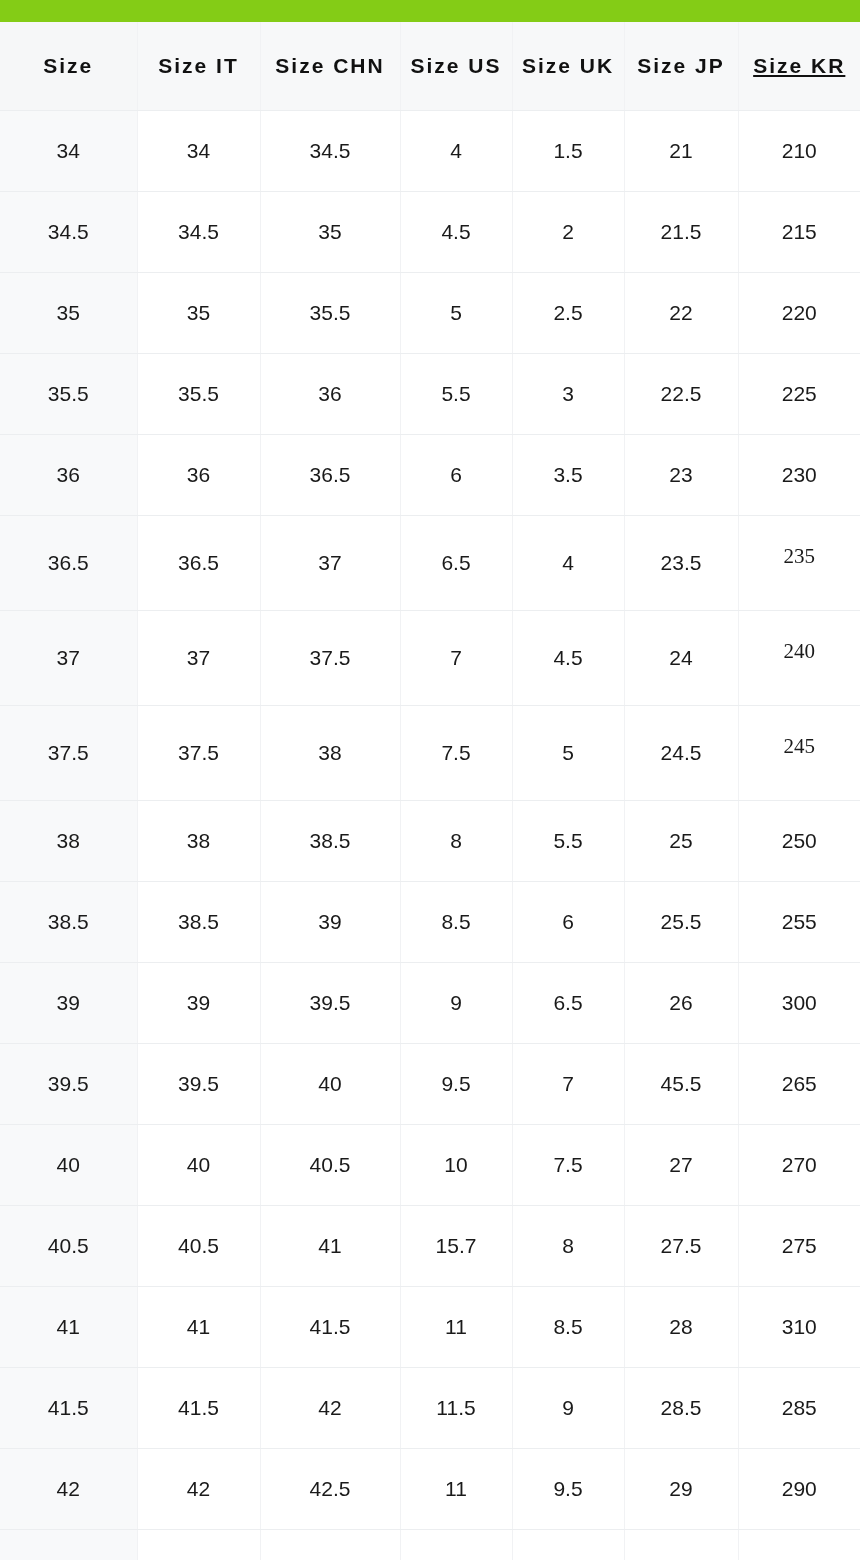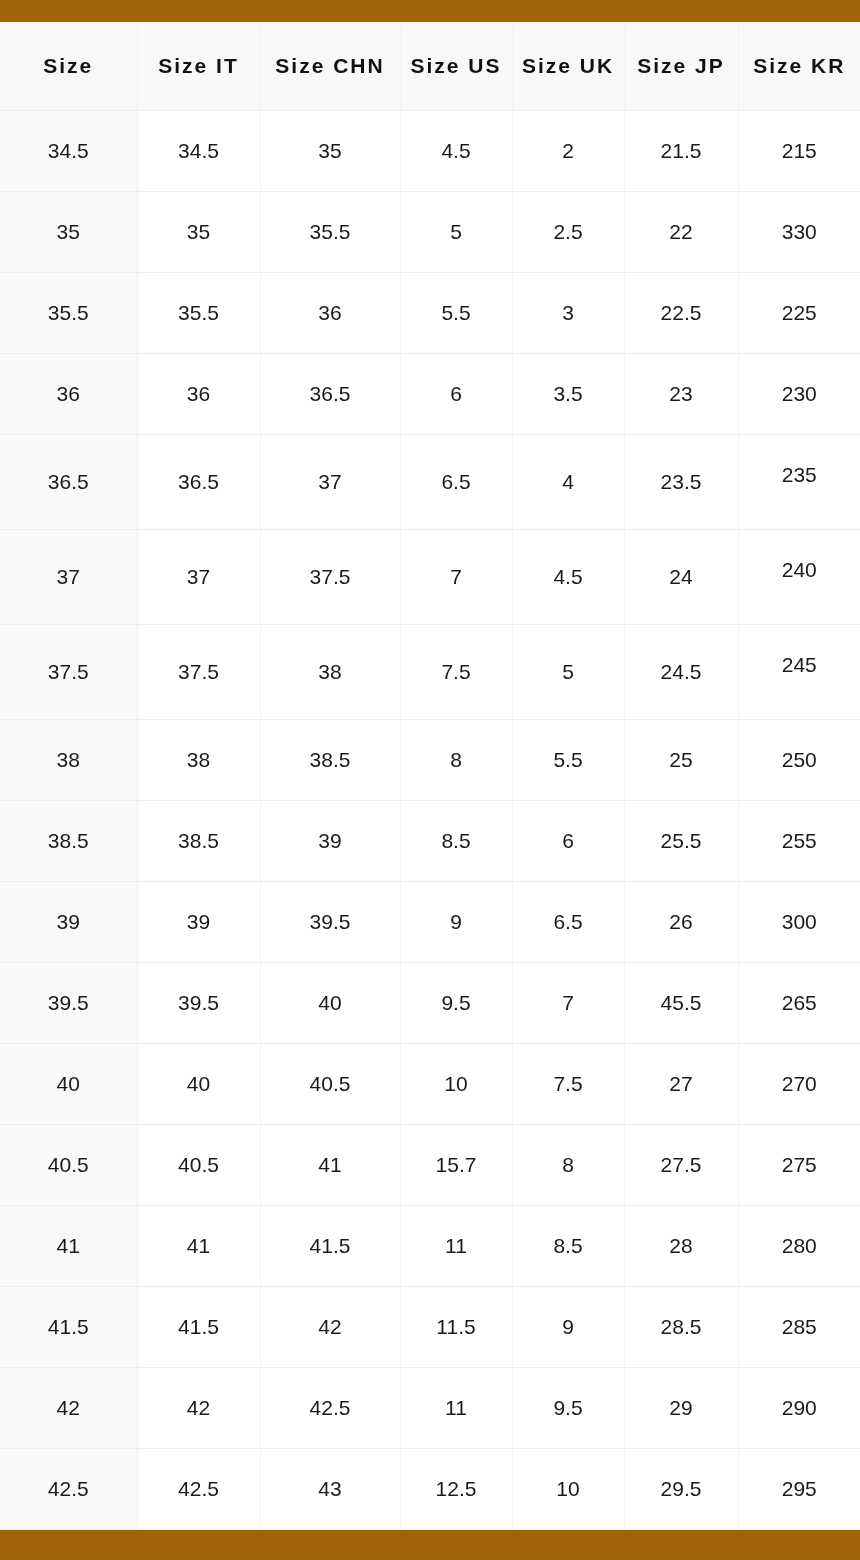--- a/index.html
+++ b/index.html
@@ -12,21 +12,21 @@
     width: 860px;
     height: 1560px;
     font-family: "Liberation Sans", sans-serif;
     -webkit-font-smoothing: antialiased;
     overflow: hidden;
   }
 
   .sheet {
     width: 860px;
     height: 1560px;
-    background: #a16207;
+    background: #84cc16;
     box-sizing: border-box;
     padding-top: 22px;
     overflow: hidden;
   }
 
   table.size-table {
     width: 860px;
     border-collapse: collapse;
     table-layout: fixed;
     background: #ffffff;
@@ -48,21 +48,21 @@
     font-size: 21px;
     font-weight: bold;
     letter-spacing: 2.0px;
     text-align: center;
     vertical-align: middle;
     border-bottom: 1px solid #eceef0;
     border-right: 1px solid #f1f2f4;
     padding: 0;
     white-space: nowrap;
   }
-  thead th:last-child { border-right: none; }
+  thead th:last-child { border-right: none; text-decoration: underline; }
 
   
   thead th.col-head-0 { background: #f6f7f8; }
 
   tbody td {
     height: 80px;
     background: #ffffff;
     color: #1a1a1a;
     font-size: 21px;
     font-weight: normal;
@@ -73,21 +73,21 @@
     border-right: 1px solid #f1f2f4;
     padding: 0;
     white-space: nowrap;
   }
   tbody td:last-child { border-right: none; }
 
   
   tbody td.col-0 { background: #f8f9fa; }
 
   
-  tbody td.raised { vertical-align: middle; padding-bottom: 14px; }
+  tbody td.raised { vertical-align: middle; padding-bottom: 14px; font-family: Liberation Serif, serif; }
 </style>
 </head>
 <body>
 
 <div class="sheet">
   <table class="size-table">
     <colgroup>
       <col class="c0">
         <col class="c1">
         <col class="c2">
@@ -102,36 +102,45 @@
           <th class="col-head-1">Size IT</th>
           <th class="col-head-2">Size CHN</th>
           <th class="col-head-3">Size US</th>
           <th class="col-head-4">Size UK</th>
           <th class="col-head-5">Size JP</th>
           <th class="col-head-6">Size KR</th>
         </tr>
     </thead>
     <tbody id="table-body">
         <tr>
+          <td class="col-0">34</td>
+          <td class="col-1">34</td>
+          <td class="col-2">34.5</td>
+          <td class="col-3">4</td>
+          <td class="col-4">1.5</td>
+          <td class="col-5">21</td>
+          <td class="col-6">210</td>
+        </tr>
+        <tr>
           <td class="col-0">34.5</td>
           <td class="col-1">34.5</td>
           <td class="col-2">35</td>
           <td class="col-3">4.5</td>
           <td class="col-4">2</td>
           <td class="col-5">21.5</td>
           <td class="col-6">215</td>
         </tr>
         <tr>
           <td class="col-0">35</td>
           <td class="col-1">35</td>
           <td class="col-2">35.5</td>
           <td class="col-3">5</td>
           <td class="col-4">2.5</td>
           <td class="col-5">22</td>
-          <td class="col-6">330</td>
+          <td class="col-6">220</td>
         </tr>
         <tr>
           <td class="col-0">35.5</td>
           <td class="col-1">35.5</td>
           <td class="col-2">36</td>
           <td class="col-3">5.5</td>
           <td class="col-4">3</td>
           <td class="col-5">22.5</td>
           <td class="col-6">225</td>
         </tr>
@@ -225,21 +234,21 @@
           <td class="col-5">27.5</td>
           <td class="col-6">275</td>
         </tr>
         <tr>
           <td class="col-0">41</td>
           <td class="col-1">41</td>
           <td class="col-2">41.5</td>
           <td class="col-3">11</td>
           <td class="col-4">8.5</td>
           <td class="col-5">28</td>
-          <td class="col-6">280</td>
+          <td class="col-6">310</td>
         </tr>
         <tr>
           <td class="col-0">41.5</td>
           <td class="col-1">41.5</td>
           <td class="col-2">42</td>
           <td class="col-3">11.5</td>
           <td class="col-4">9</td>
           <td class="col-5">28.5</td>
           <td class="col-6">285</td>
         </tr>

